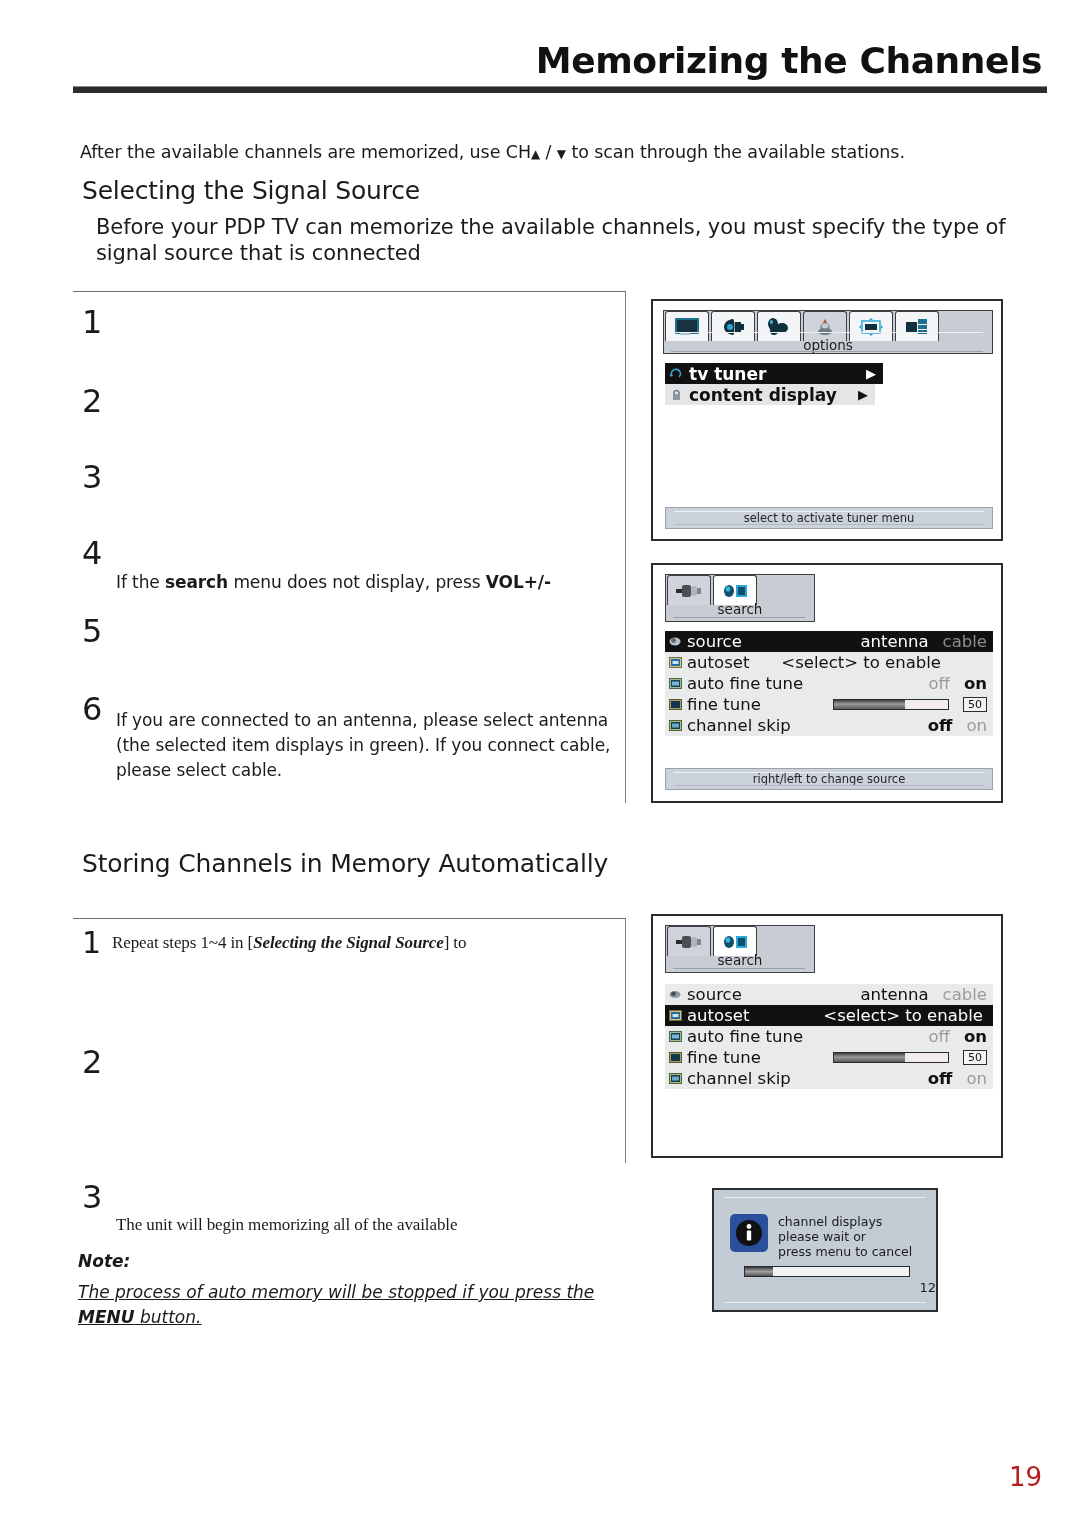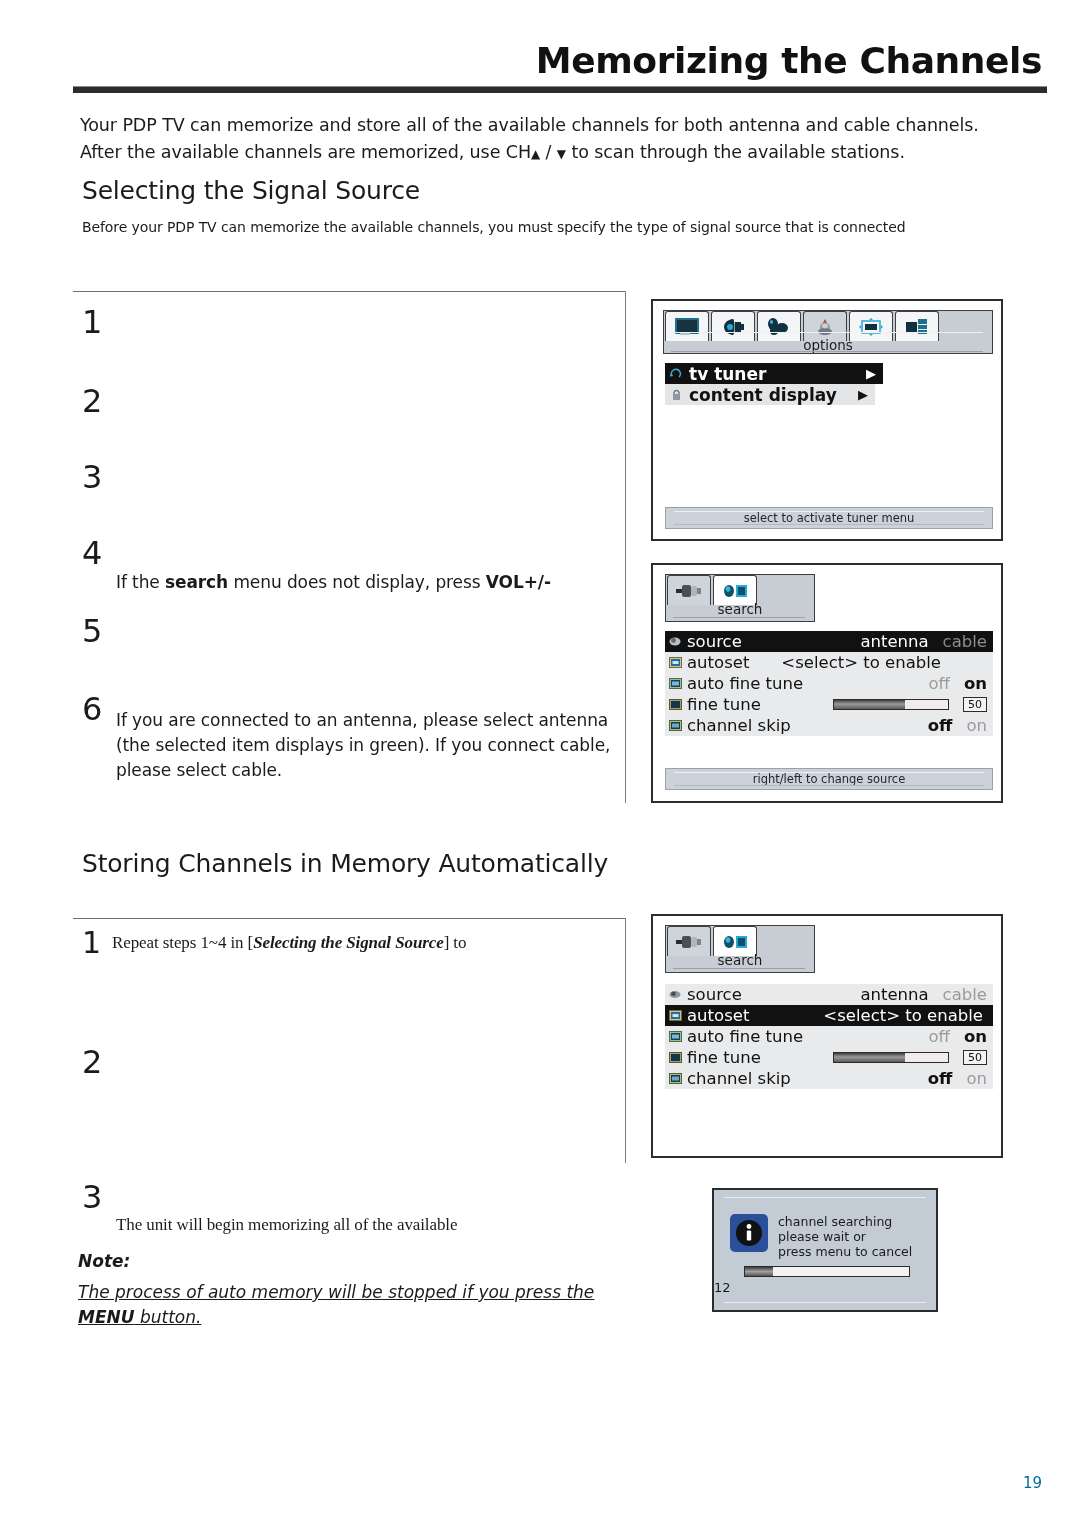--- a/index.html
+++ b/index.html
@@ -53,24 +53,24 @@
     font-size: 25px;
     font-weight: normal;
     letter-spacing: -0.2px;
     color: #1b1b1b;
   }
   #h2-signal { top: 176px; }
   #h2-storing { top: 849px; }
 
   .sub-para {
     position: absolute;
-    left: 82px;
+    left: 96px;
     top: 214px;
     width: 940px;
-    font-size: 14px;
+    font-size: 21px;
     line-height: 26px;
     letter-spacing: -0.1px;
   }
 
   .thin-rule {
     position: absolute;
     height: 1px;
     background: #6e6e6e;
   }
   #rule-1 { left: 73px; width: 552px; top: 291px; }
@@ -119,22 +119,22 @@
     font-size: 17px;
     line-height: 25px;
     font-style: italic;
     text-decoration: underline;
   }
 
   .page-number {
     position: absolute;
     right: 38px;
     bottom: 35px;
-    font-size: 15px;
-    color: #0369a1;
+    font-size: 26px;
+    color: #b91c1c;
   }
 
   
   .shot {
     position: absolute;
     background: #ffffff;
     border: 2px solid #2c2c2c;
     box-sizing: border-box;
     margin-top: 6px;
   }
@@ -307,33 +307,33 @@
     background: #f2f2f2;
     box-sizing: border-box;
   }
   .dlg-bar .fill {
     position:absolute; left:0; top:0; bottom:0; width: 17%;
     background: linear-gradient(to bottom, #3a3a3a 0%, #a0a0a0 50%, #555 100%);
   }
   .dlg-count {
     position: absolute;
     left: 0; right: 0; top: 90px;
-    text-align: left;
+    text-align: right;
     font-size: 13px;
     color: #1b1b1b;
   }
 </style>
 </head>
 <body>
 
 <div class="page-title">Memorizing the Channels</div>
 <div class="header-rule"></div>
 
 <div class="intro">
-  <span>Your PDP TV can memorize and store all of the available channels for both antenna and cable channels.</span><br>
+  <br>
   <span>After the  available channels are memorized, use CH</span><span style="font-size:12px;">▲</span><span> / </span><span style="font-size:12px;">▼</span><span> to scan through the available stations.</span>
 </div>
 
 <div class="h2" id="h2-signal">Selecting the Signal Source</div>
 <div class="sub-para">Before your PDP TV can memorize the available channels, you must specify the type of signal source that is connected</div>
 
 <div class="thin-rule" id="rule-1"></div>
 <div class="v-rule" id="v-rule-1"></div>
 
 <div class="step-num" style="left:82px; top:303px;">1</div>
@@ -653,21 +653,21 @@
 
   <div class="dlg-body">
     <div class="info-ico">
       <svg width="30" height="30" viewBox="0 0 30 30" aria-hidden="true">
         <circle cx="15" cy="15" r="13" fill="#111111"></circle>
         <circle cx="15" cy="8.5" r="2.4" fill="#ffffff"></circle>
         <rect x="12.8" y="12.5" width="4.4" height="10" rx="1" fill="#ffffff"></rect>
       </svg>
     </div>
     <div class="dlg-text">
-      <div>channel searching</div>
+      <div>channel displays</div>
       <div>please wait or</div>
       <div>press menu to cancel</div>
     </div>
   </div>
 
   <div class="dlg-bar">
     <div class="fill" style="width: 17%;"></div>
   </div>
   <div class="dlg-count">12</div>
 

